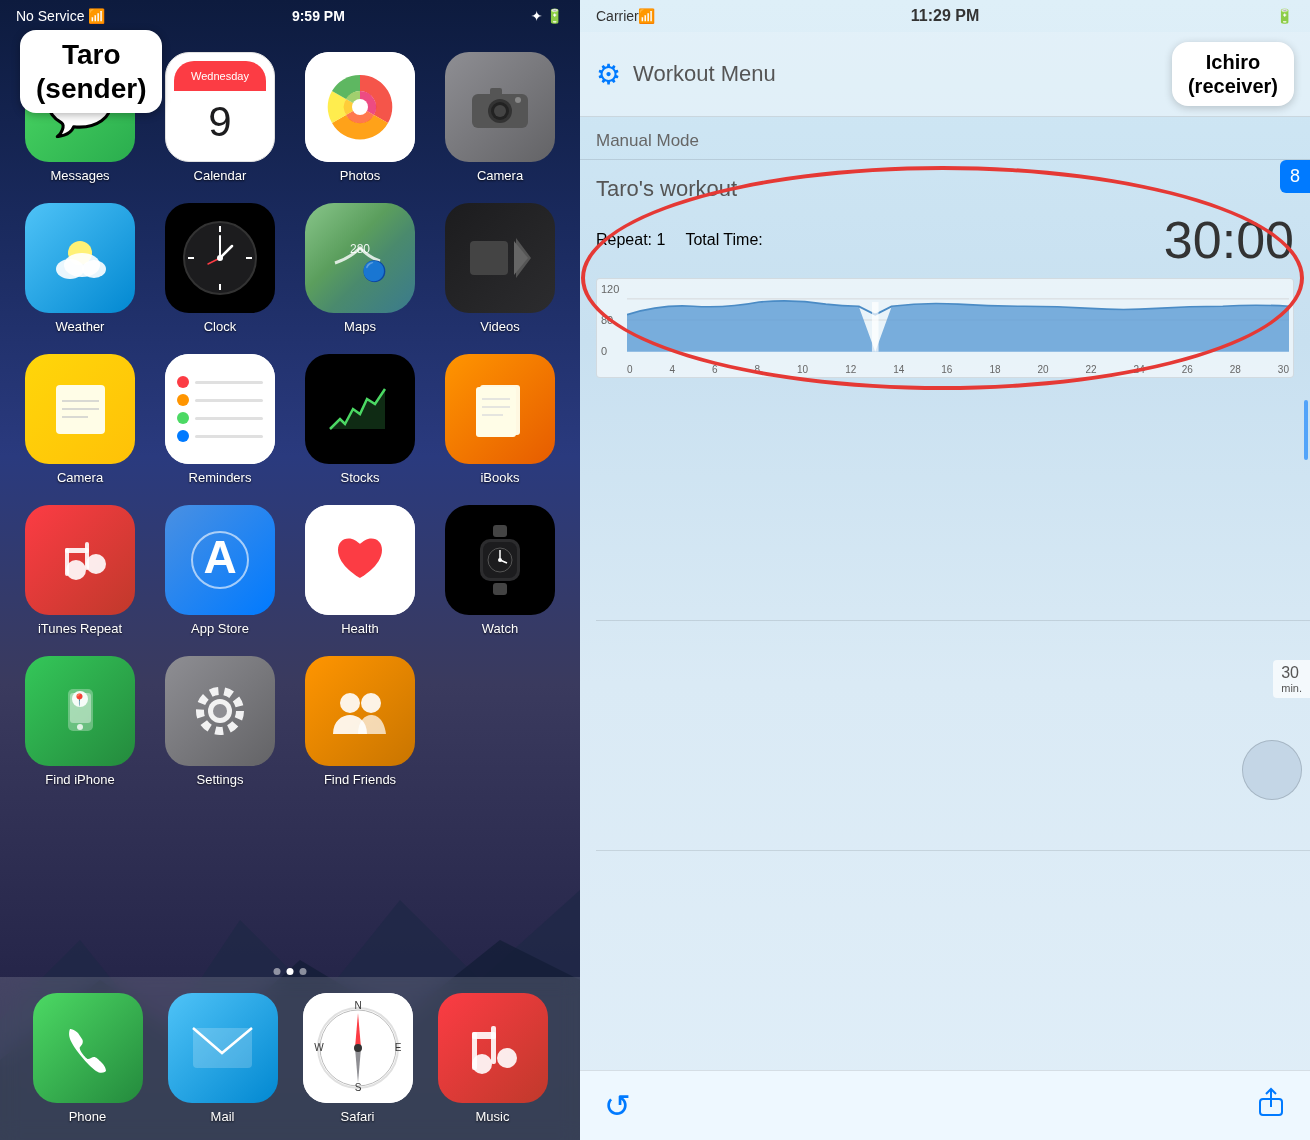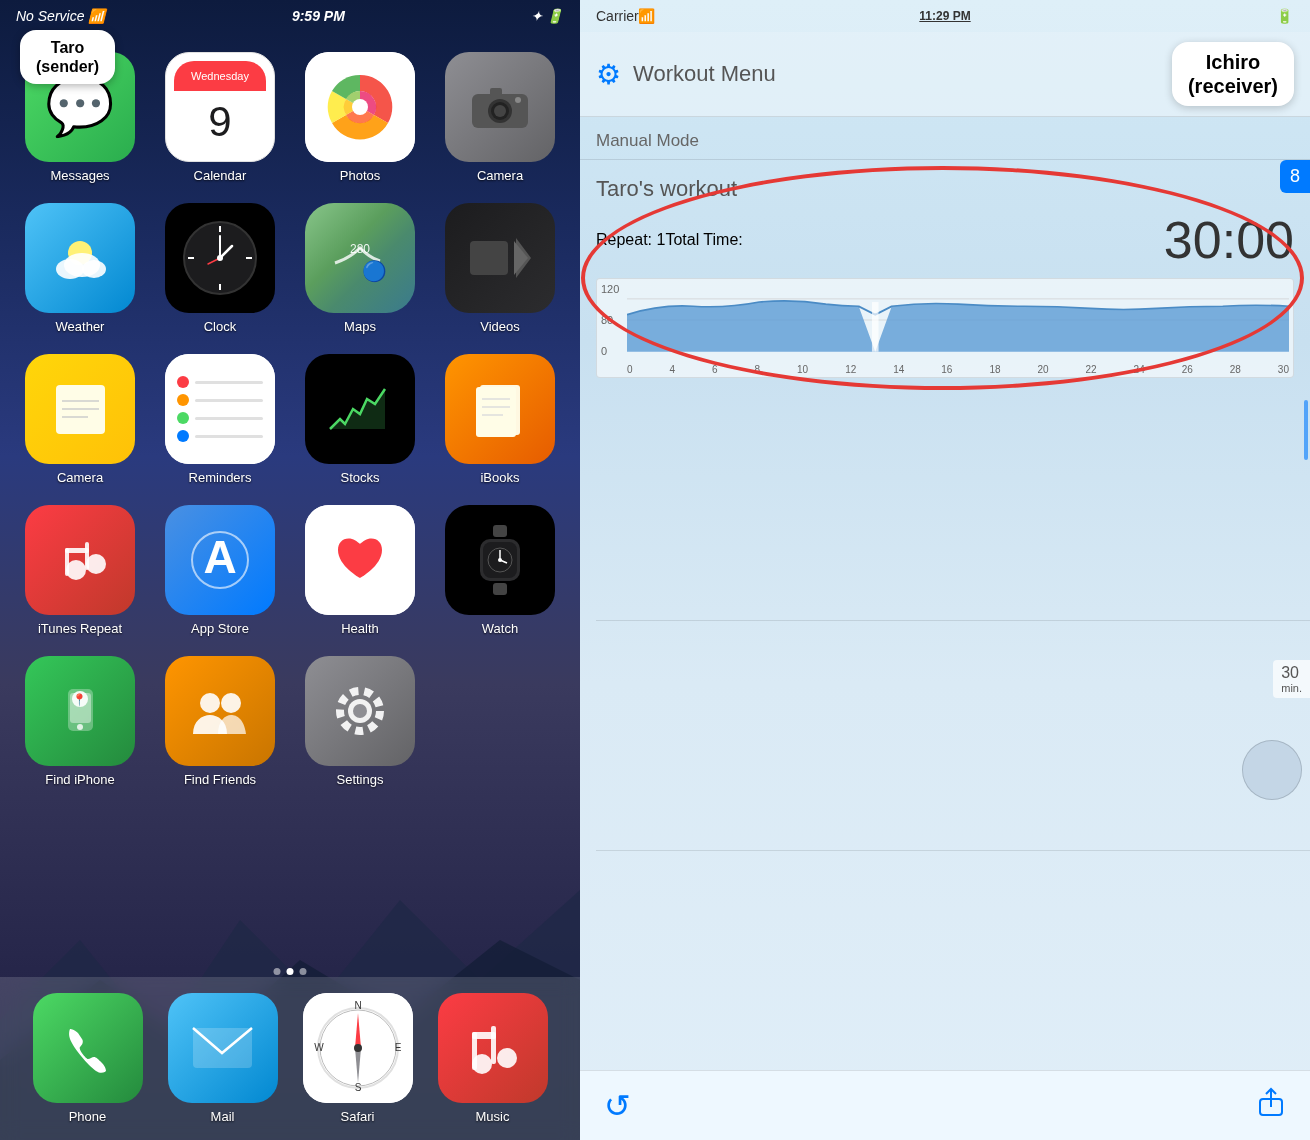--- a/index.html
+++ b/index.html
@@ -38,36 +38,35 @@
     .iphone-status-bar {
       position: relative;
       z-index: 10;
       display: flex;
       justify-content: space-between;
       align-items: center;
       padding: 8px 16px;
       color: white;
       font-size: 14px;
       font-weight: 500;
-      font-style: italic;
     }
 
     .status-left { display: flex; align-items: center; gap: 4px; }
     .status-center { font-weight: 600; }
     .status-right { display: flex; align-items: center; gap: 4px; }
 
     
     .sender-label {
       position: absolute;
       top: 30px;
       left: 20px;
       background: white;
       border-radius: 16px;
       padding: 8px 16px;
-      font-size: 16px;
+      font-size: 28px;
       font-weight: bold;
       z-index: 20;
       box-shadow: 0 2px 8px rgba(0,0,0,0.3);
       text-align: center;
       line-height: 1.2;
     }
 
     
     .app-grid {
       position: relative;
@@ -229,20 +228,21 @@
     .workout-name {
       font-size: 22px;
       font-weight: 300;
       color: #555;
       margin-bottom: 8px;
     }
 
     .workout-stats {
       display: flex;
       align-items: center;
+      gap: 20px;
       margin-bottom: 8px;
     }
 
     .total-time {
       font-size: 52px;
       font-weight: 200;
       color: #333;
       margin-left: auto;
     }
 
@@ -626,40 +626,40 @@
           <rect x="20" y="10" width="25" height="42" rx="5" fill="rgba(255,255,255,0.3)"></rect>
           <rect x="22" y="14" width="21" height="30" rx="3" fill="rgba(255,255,255,0.4)"></rect>
           <circle cx="32" cy="48" r="3" fill="rgba(255,255,255,0.8)"></circle>
           <circle cx="32" cy="20" r="8" fill="white" opacity="0.9"></circle>
           <text x="32" y="25" text-anchor="middle" font-size="12" fill="#34c759">📍</text>
         </svg>
       </div>
       <span class="app-label">Find iPhone</span>
     </div>
     <div class="app-item">
+      <div class="app-icon bg-settings">
+        <svg width="65" height="65" viewBox="0 0 65 65">
+          <circle cx="32" cy="32" r="12" fill="white" opacity="0.9"></circle>
+
+          <circle cx="32" cy="32" r="20" fill="none" stroke="white" stroke-width="8" stroke-dasharray="8 6" opacity="0.9"></circle>
+          <circle cx="32" cy="32" r="7" fill="#8e8e93"></circle>
+        </svg>
+      </div>
+      <span class="app-label">Settings</span>
+    </div>
+    <div class="app-item">
       <div class="app-icon bg-findfriends">
         <svg width="65" height="65" viewBox="0 0 65 65">
           <circle cx="22" cy="24" r="10" fill="white" opacity="0.9"></circle>
           <circle cx="43" cy="24" r="10" fill="white" opacity="0.9"></circle>
           <path d="M5,55 C5,42 14,36 22,36 C30,36 39,42 39,55" fill="white" opacity="0.9"></path>
           <path d="M30,55 C30,42 37,36 43,36 C49,36 56,40 58,55" fill="white" opacity="0.7"></path>
         </svg>
       </div>
       <span class="app-label">Find Friends</span>
-    </div>
-    <div class="app-item">
-      <div class="app-icon bg-settings">
-        <svg width="65" height="65" viewBox="0 0 65 65">
-          <circle cx="32" cy="32" r="12" fill="white" opacity="0.9"></circle>
-
-          <circle cx="32" cy="32" r="20" fill="none" stroke="white" stroke-width="8" stroke-dasharray="8 6" opacity="0.9"></circle>
-          <circle cx="32" cy="32" r="7" fill="#8e8e93"></circle>
-        </svg>
-      </div>
-      <span class="app-label">Settings</span>
     </div>
   </div>
 
   <div class="page-dots">
     <div class="dot"></div>
     <div class="dot active"></div>
     <div class="dot"></div>
   </div>
 
   <div class="dock">
@@ -712,21 +712,21 @@
       <span class="app-label">Music</span>
     </div>
   </div>
 </div>
 
 <div id="right-panel">
 
   <div class="workout-status-bar">
     <span>Carrier</span>
     <span>📶</span>
-    <span style="font-weight:600; font-size:12px; position:absolute; left:50%; transform:translateX(-50%);text-decoration:underline;">11:29 PM</span>
+    <span style="font-weight:600; font-size:16px; position:absolute; left:50%; transform:translateX(-50%);">11:29 PM</span>
     <span style="margin-left:auto;">🔋</span>
   </div>
 
   <div class="workout-header">
     <span class="settings-icon">⚙</span>
     <span class="header-title">Workout Menu</span>
     <div class="receiver-label">
       <div>Ichiro</div>
       <div>(receiver)</div>
     </div>

